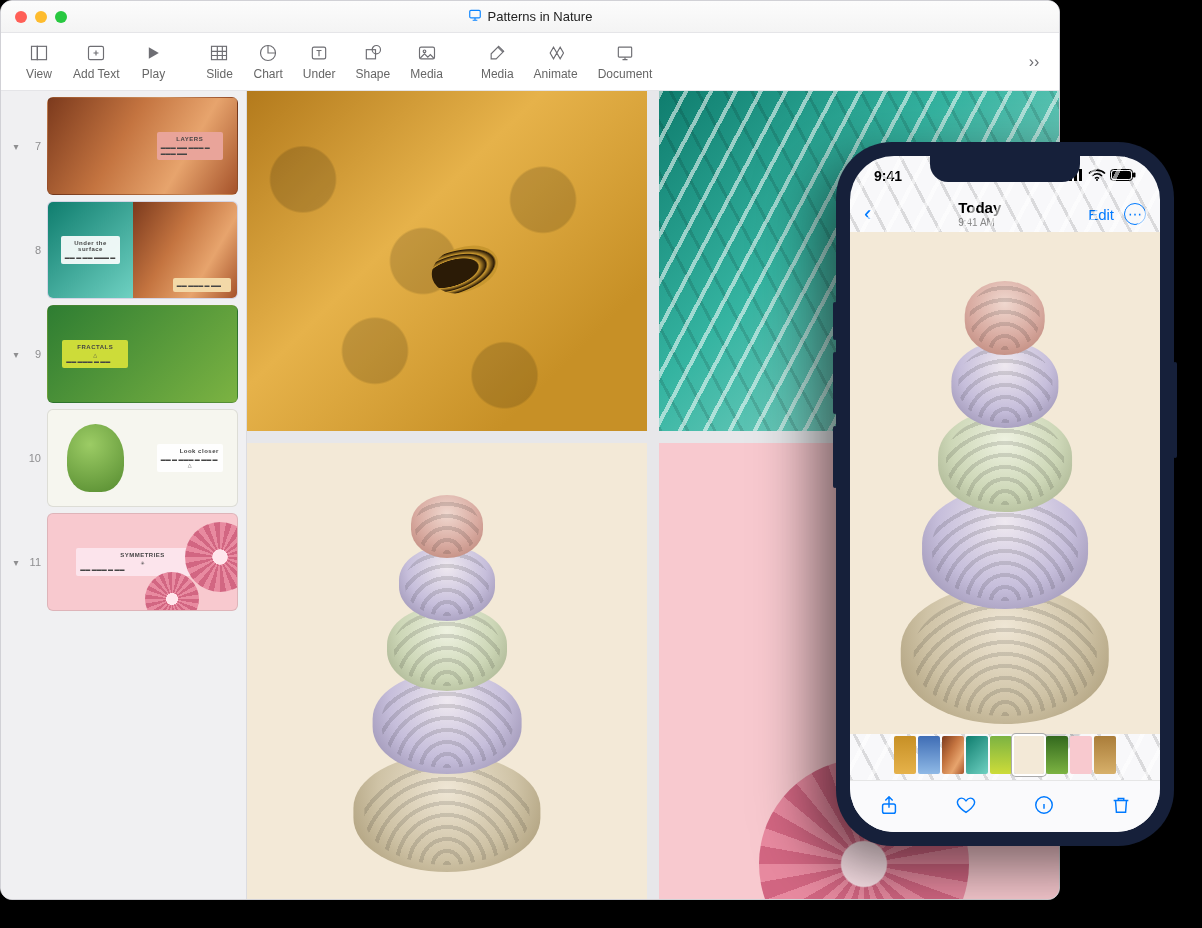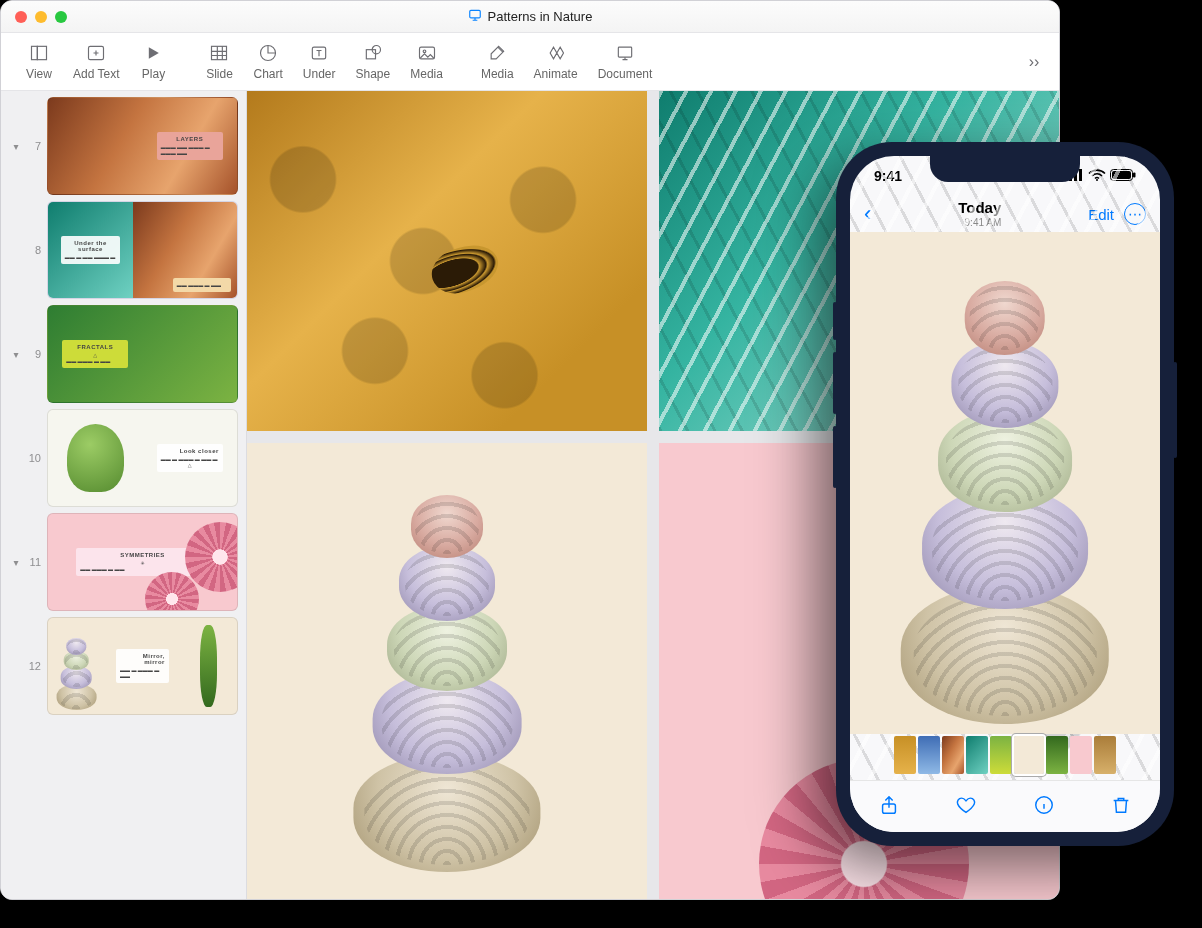--- a/index.html
+++ b/index.html
@@ -92,21 +92,21 @@
   .bv1{top:160px;height:38px}.bv2{top:210px;height:62px}.bv3{top:284px;height:62px}
   .btn-pow{position:absolute;right:-3px;top:220px;height:96px;width:4px;background:var(--phone-navy);border-radius:2px}
   .screen{width:100%;height:100%;border-radius:44px;background:#f8f8fa;overflow:hidden;position:relative}
   .notch{position:absolute;top:0;left:50%;transform:translateX(-50%);width:150px;height:26px;background:var(--phone-navy);border-radius:0 0 18px 18px;z-index:5}
   .statusbar{height:40px;display:flex;justify-content:space-between;align-items:center;padding:0 24px;font-size:14px;font-weight:600;color:#000}
   .sb-icons{display:flex;align-items:center;gap:4px}
   .sb-icons svg{height:12px}
 
   .navbar{height:36px;display:flex;align-items:center;justify-content:space-between;padding:0 14px;font-size:15px}
   .navbar .back{color:var(--ios-blue);font-size:22px;cursor:pointer}
-  .nav-center{display:flex;flex-direction:column;align-items:flex-end;line-height:1.1}
+  .nav-center{display:flex;flex-direction:column;align-items:flex-start;line-height:1.1}
   .nav-center .t1{font-size:15px;font-weight:600;color:#000;background:none}
   .nav-center .t2{font-size:10px;color:#888;background:none}
   .nav-right{display:flex;align-items:center;gap:10px}
   .nav-right .edit{color:var(--ios-blue);font-size:15px;cursor:pointer}
   .circ-more{width:22px;height:22px;border:1.6px solid var(--ios-blue);border-radius:50%;color:var(--ios-blue);display:flex;align-items:center;justify-content:center;font-size:14px;cursor:pointer}
 
   .photo{position:absolute;top:76px;left:0;right:0;bottom:98px;background:#f3e9d7;overflow:hidden}
   .photo .shells{width:86%;height:92%;bottom:2%}
 
   .strip{position:absolute;bottom:56px;height:40px;left:0;right:0;display:flex;justify-content:center;gap:2px}
@@ -325,43 +325,20 @@
           <div class="th-half">
               <div class="card" style="background:#fce4ec">
                 <div class="ct">SYMMETRIES</div>
                 <div style="text-align:center">✳︎</div>
                 <div>▬▬ ▬▬▬ ▬ ▬▬</div>
               </div>
             </div>
         </div>
       </div>
 
-      <div class="thumb-row">
-        <div class="arrow"></div>
-        <div class="num">12</div>
-        <div class="thumb bg-cream">
-          <div class="th-half" style="flex:.3;position:relative">
-              <div class="shells" style="width:90%;height:90%;bottom:4%">
-                <div class="shell s0"></div>
-                <div class="shell s1"></div>
-                <div class="shell s2"></div>
-                <div class="shell s3"></div>
-              </div>
-            </div>
-          <div class="th-half" style="flex:.4">
-              <div class="card">
-                <div class="ct" style="text-transform:none;text-align:right">Mirror, mirror</div>
-                <div>▬▬ ▬ ▬▬▬ ▬ ▬▬</div>
-              </div>
-            </div>
-          <div class="th-half" style="flex:.3">
-              <div style="width:30%;height:86%;border-radius:40%;background:linear-gradient(#7cb342,#33691e)"></div>
-            </div>
-        </div>
-      </div>
 
 
     </div>
 
     <div class="canvas">
       <div class="board">
         <div class="tile t1">
             <div class="bee"></div>
           </div>
         <div class="tile t2"></div>

